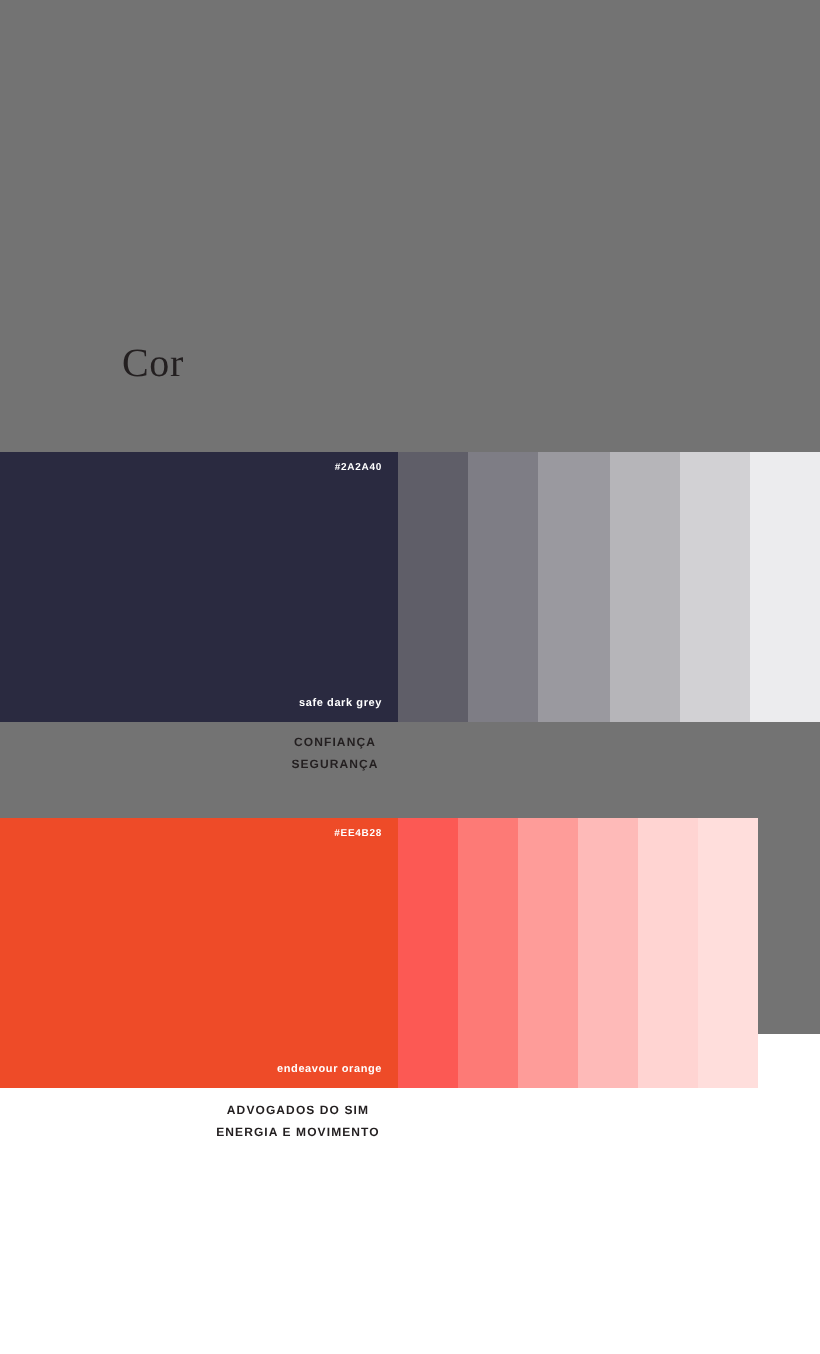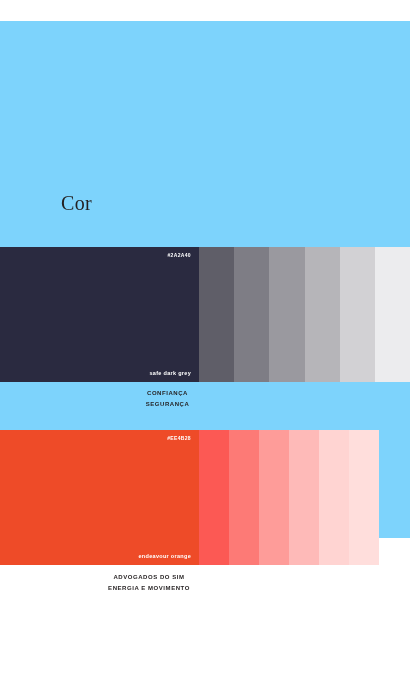--- a/index.html
+++ b/index.html
@@ -12,22 +12,21 @@
     background: #ffffff;
     font-family: "Liberation Sans", sans-serif;
     overflow: hidden;
     position: relative;
   }
 
   .page {
     position: relative;
     width: 410px;
     height: 517px;
-    background: #7dd3fc;
-    margin-top: 21px;
+    background: #737373;
   }
 
   
   .heading {
     position: absolute;
     left: 61px;
     top: 170px;
     font-family: "Liberation Serif", serif;
     font-size: 20px;
     line-height: 24px;

